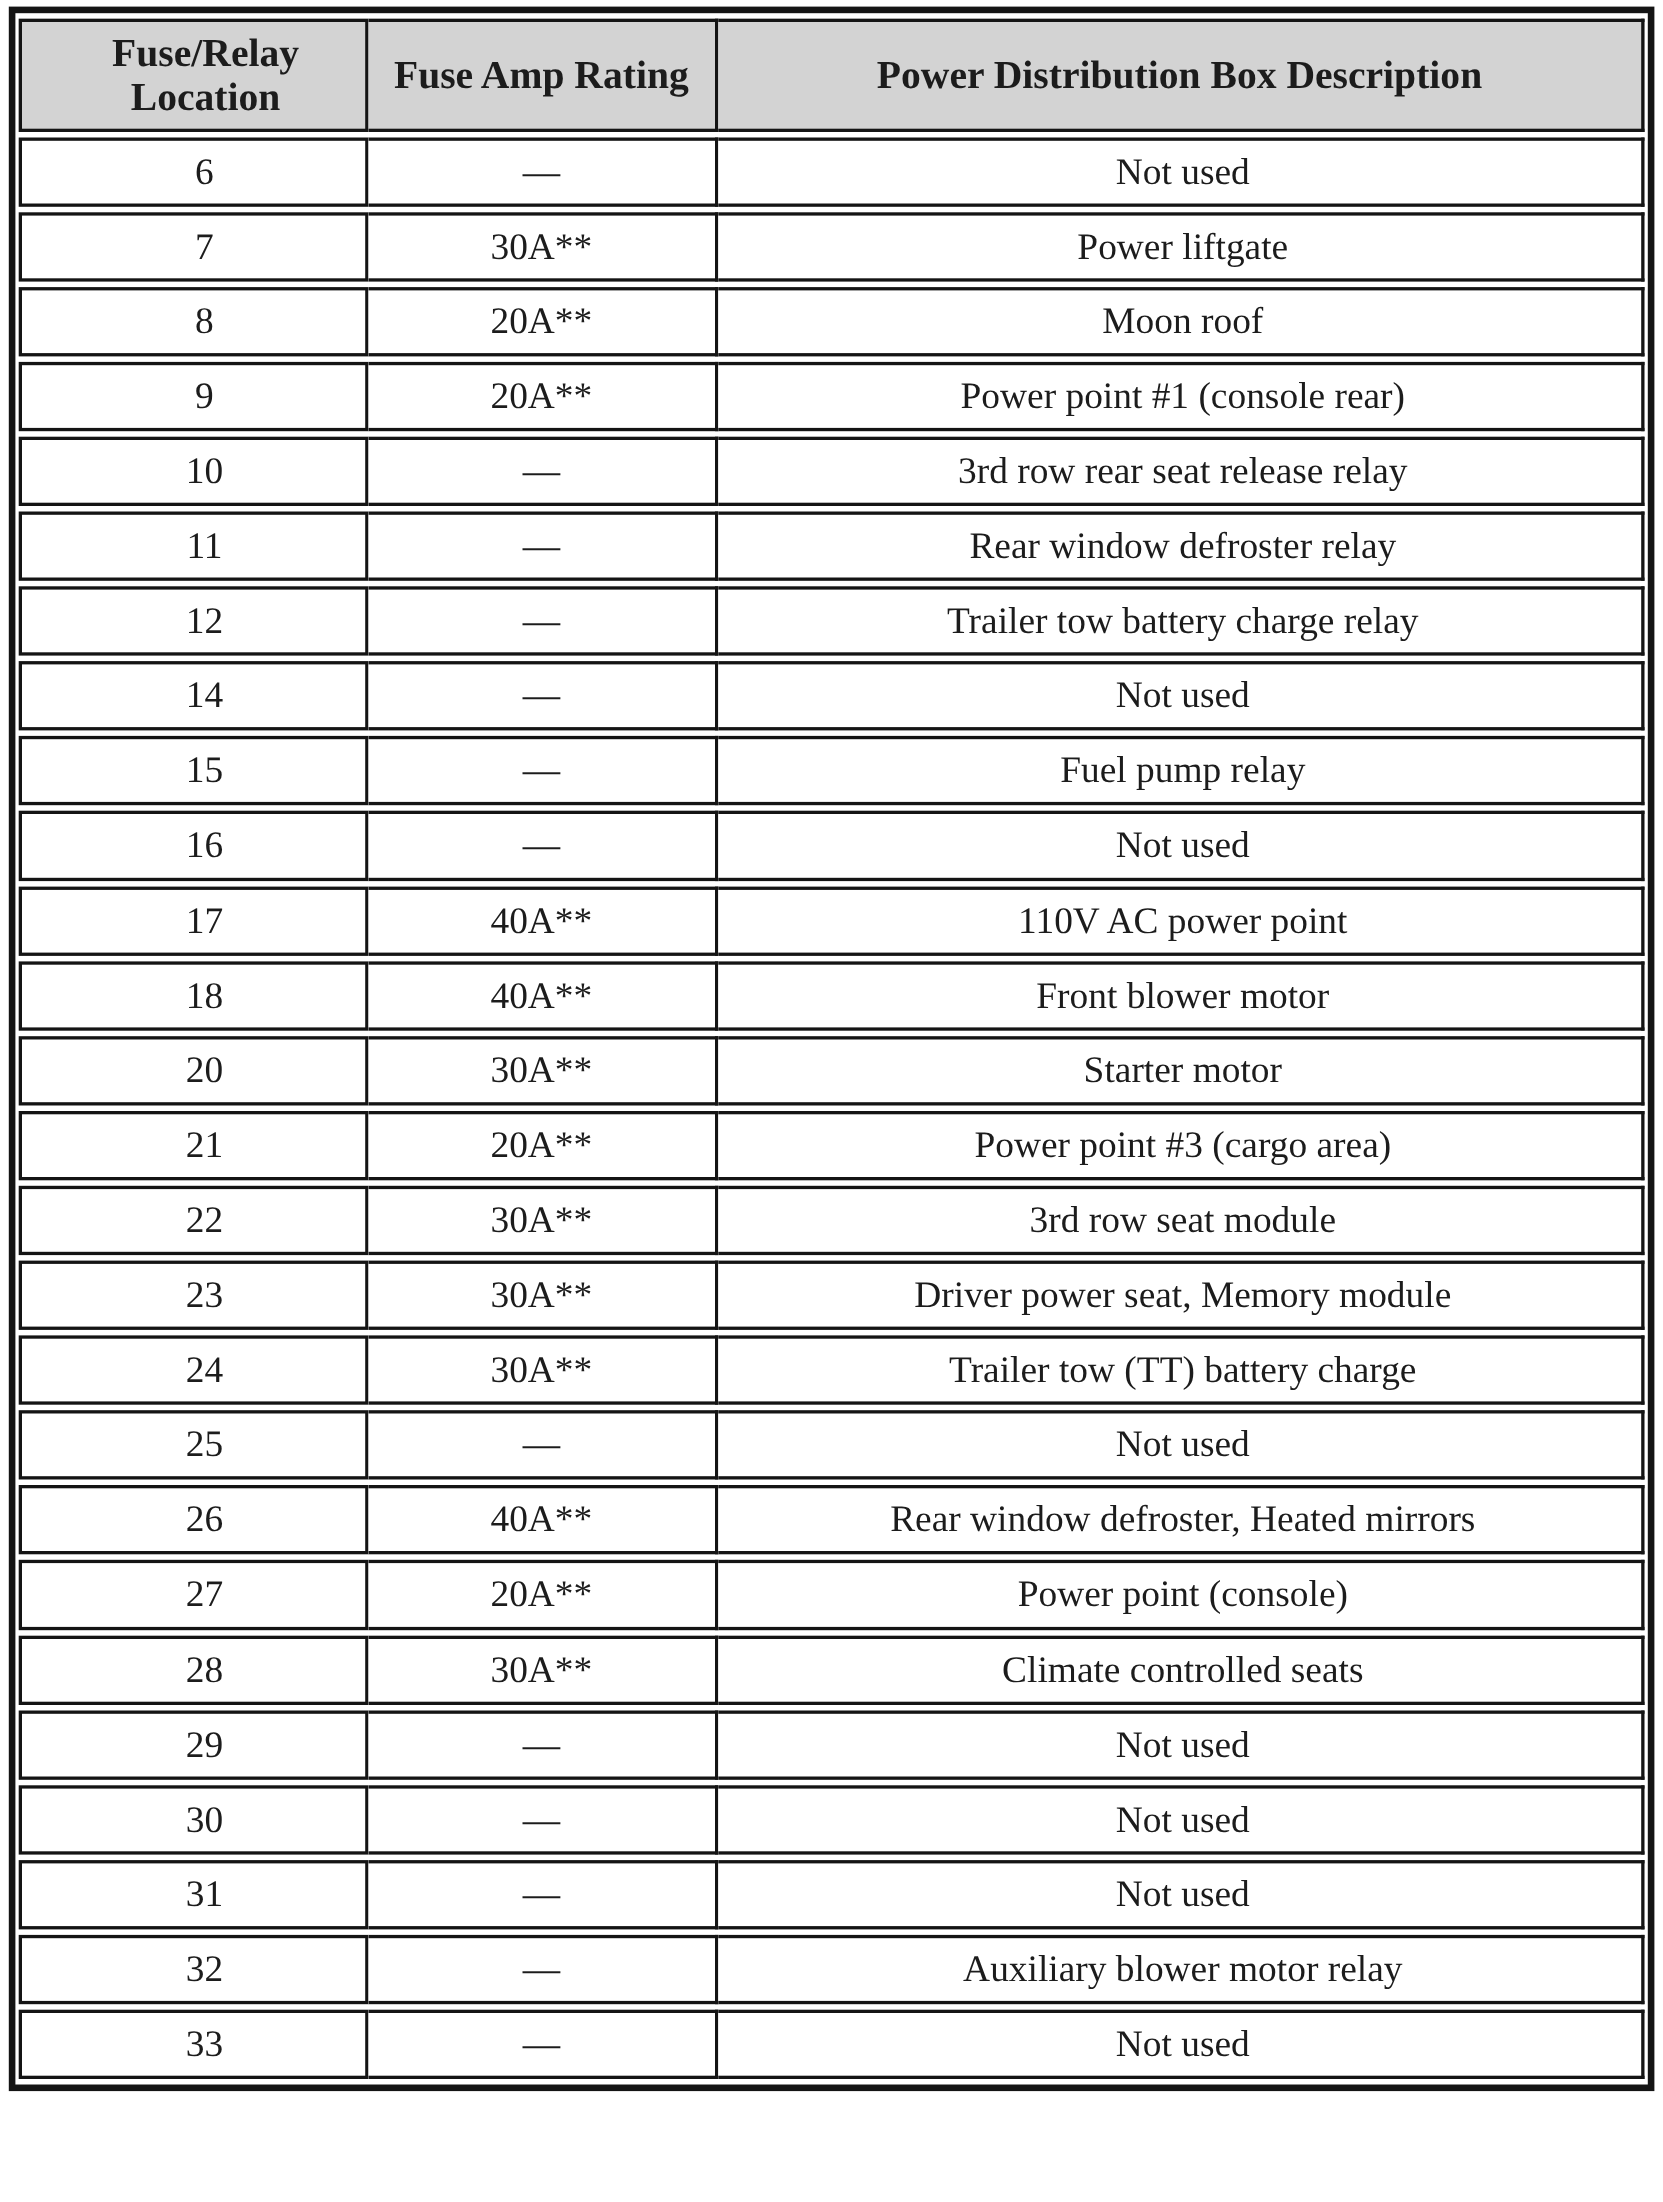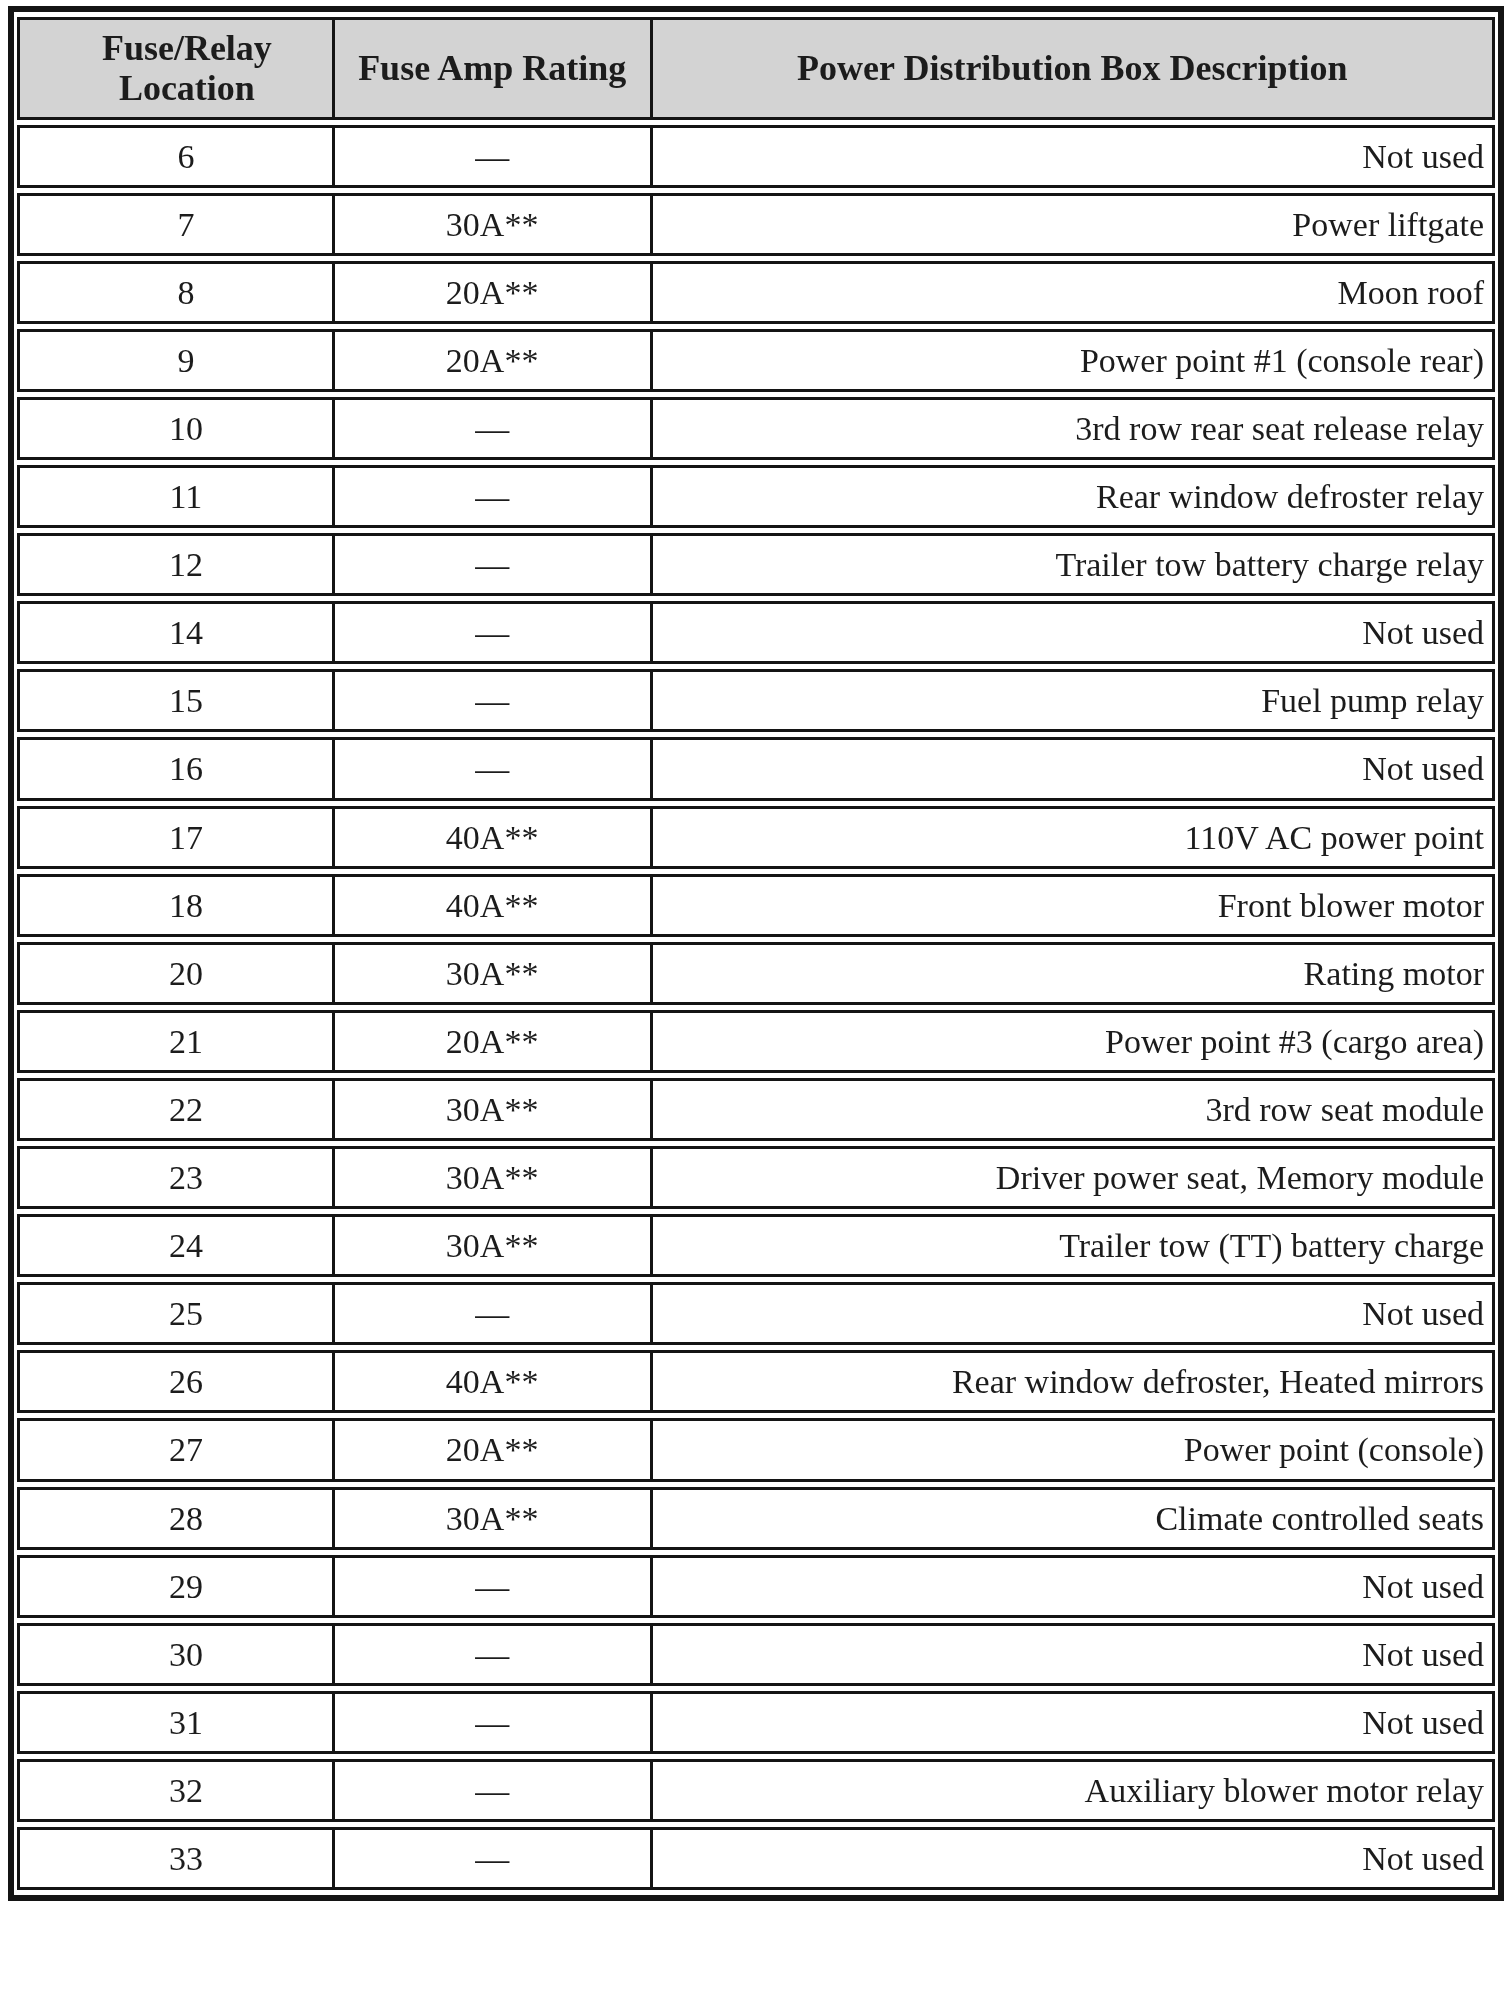--- a/index.html
+++ b/index.html
@@ -65,21 +65,21 @@
     font-size: 34px;
     line-height: 1.15;
     padding: 9px 8px;
     background: #ffffff;
   }
   tbody td:nth-child(1),
   tbody td:nth-child(2) {
     text-align: center;
   }
   tbody td:nth-child(3) {
-    text-align: right;
+    text-align: center;
     padding-left: 14px;
   }
 </style>
 </head>
 <body>
 
 <div class="page">
   <div class="table-outer">
     <table>
       <colgroup>
@@ -151,21 +151,21 @@
             <td>110V AC power point</td>
           </tr>
           <tr>
             <td>18</td>
             <td>40A**</td>
             <td>Front blower motor</td>
           </tr>
           <tr>
             <td>20</td>
             <td>30A**</td>
-            <td>Rating motor</td>
+            <td>Starter motor</td>
           </tr>
           <tr>
             <td>21</td>
             <td>20A**</td>
             <td>Power point #3 (cargo area)</td>
           </tr>
           <tr>
             <td>22</td>
             <td>30A**</td>
             <td>3rd row seat module</td>

